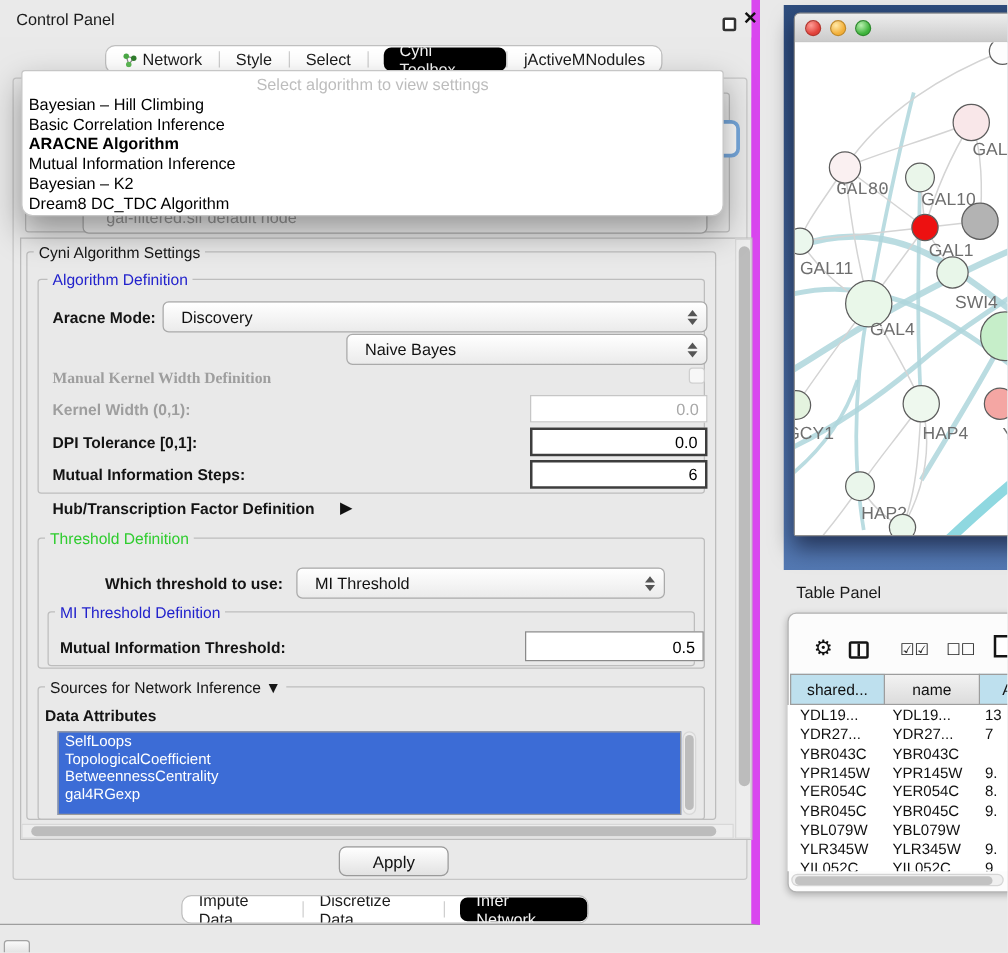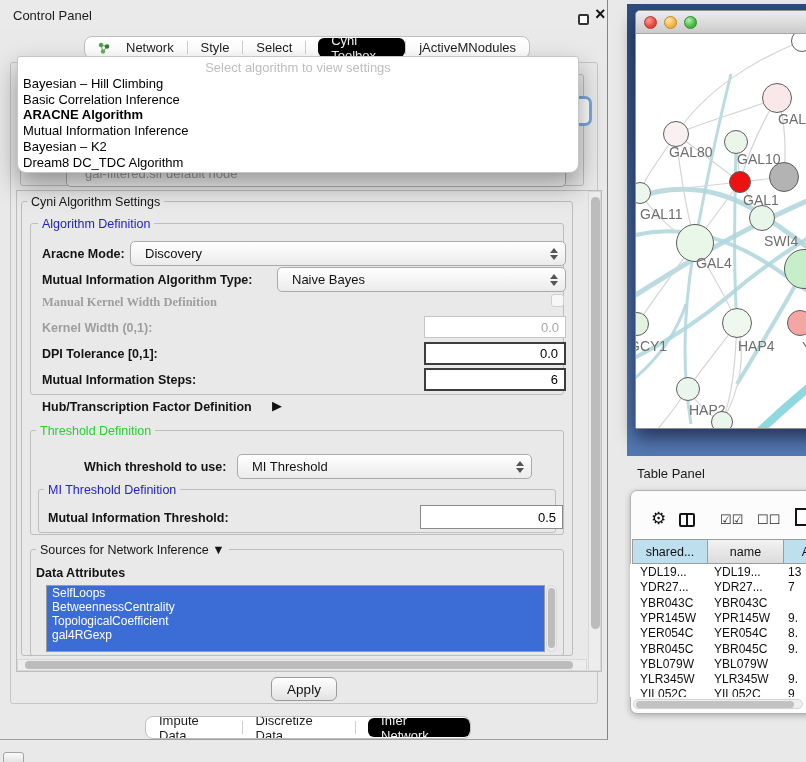--- a/index.html
+++ b/index.html
@@ -1,31 +1,31 @@
 <!DOCTYPE html>
 <html><head>
 <meta charset="utf-8">
 <style>
   html,body{margin:0;padding:0;background:#ececec;}
   *{box-sizing:border-box;font-family:"Liberation Sans",sans-serif;}
   #stage{position:relative;width:806px;height:762px;overflow:hidden;background:#e9e9e9;}
   .abs{position:absolute;}
 
   
-  .cp-window{left:0;top:0;width:608px;height:740px;background:#e9e9e9;border-right:1px solid #d946ef;border-bottom:1px solid #9e9e9e;}
+  .cp-window{left:0;top:0;width:608px;height:740px;background:#e9e9e9;border-right:7px solid #d946ef;border-bottom:1px solid #9e9e9e;}
   .cp-titlebar{left:0;top:0;width:100%;height:30px;background:#eaeaea;}
   .cp-title{left:13px;top:8px;font-size:13px;color:#1b1b1b;}
   .win-restore{left:578px;top:14px;width:11px;height:11px;border:2px solid #333;border-radius:2px;background:#fff;}
   .win-close{left:595px;top:4px;font-size:18px;font-weight:bold;color:#111;}
 
   
   .tab-pill{background:#fff;border:1px solid #bfbfbf;border-radius:8px;display:flex;align-items:stretch;overflow:hidden;}
   .cp-tabs{left:84px;top:36px;height:23px;width:446px;}
   .bottom-tabs{left:145px;top:716px;height:23px;width:326px;}
-  .tab{display:flex;align-items:center;gap:16px;padding:0 13px;font-size:13px;color:#1c1c1c;border-radius:6px;margin:1px 0;cursor:default;}
+  .tab{display:flex;align-items:center;gap:4px;padding:0 13px;font-size:13px;color:#1c1c1c;border-radius:6px;margin:1px 0;cursor:default;}
   .tab.selected{background:#000000;color:#f3f3f3;margin-left:12px;}
   .tab-sep{width:1px;background:#cfcfcf;margin:4px 0;}
 
   
   .content-border{left:10px;top:62px;width:588px;height:642px;border:1px solid #c6c6c6;border-radius:3px;background:#e9e9e9;}
   .group{border:1px solid #bdbdbd;border-radius:3px;}
   .legend{position:absolute;background:#e9e9e9;padding:0 4px;font-size:12.5px;color:#161616;white-space:nowrap;}
   .legend.blue{color:#2222cc;}
   .legend.green{color:#2ecc2e;}
   .blabel{font-size:12.5px;font-weight:bold;color:#141414;white-space:nowrap;}
@@ -43,21 +43,21 @@
   .field.mid{border:1px solid #8a8a8a;color:#000;}
 
   .checkbox{width:13px;height:13px;border:1px solid #cfcfcf;border-radius:3px;background:#f7f7f7;}
 
   .attr-list{background:#3c6cd6;border:1px solid #9a9a9a;overflow:hidden;}
   .attr-item{font-size:12px;color:#fff;line-height:14px;padding-left:5px;white-space:nowrap;}
 
   .vtrack{background:#ededed;border:1px solid #d8d8d8;border-radius:6px;}
   .thumb{background:#bcbcbc;border-radius:6px;}
 
-  .apply-btn{left:271px;top:677px;width:66px;height:24px;border:1px solid #9a9a9a;border-radius:6px;background:linear-gradient(#ffffff,#e2e2e2);font-size:13.5px;color:#111;display:flex;align-items:center;justify-content:center;}
+  .apply-btn{left:271px;top:677px;width:88px;height:24px;border:1px solid #9a9a9a;border-radius:6px;background:linear-gradient(#ffffff,#e2e2e2);font-size:13.5px;color:#111;display:flex;align-items:center;justify-content:center;}
 
   
   .dropdown{left:17px;top:56px;width:562px;height:117px;background:#fff;border:1px solid #c6c6c6;border-radius:3px 3px 9px 9px;box-shadow:0 12px 26px rgba(0,0,0,.38);z-index:50;padding-top:2px;}
   .dd-prompt{text-align:center;font-size:13px;color:#bdbdbd;line-height:17px;}
   .dd-item{font-size:13px;color:#000;line-height:15.7px;padding-left:5px;white-space:nowrap;}
   .dd-item.bold{font-weight:bold;}
 
   
   .focus-combo{left:128px;top:96px;width:464px;height:30px;border:3px solid #77a9de;border-radius:7px;background:#fff;z-index:5;}
   .ghost-combo{left:66px;top:160px;width:500px;height:27px;border:1px solid #b0b0b0;border-radius:5px;background:#f3f3f3;z-index:4;font-size:13px;color:#9b9b9b;display:flex;align-items:center;padding-left:18px;}
@@ -160,21 +160,20 @@
 
     <span class="abs blabel" style="left:42px;top:247px;">Aracne Mode:</span>
     <div class="abs combo" style="left:130px;top:241px;width:436px;height:25px;">
       <span>Discovery</span>
       <span class="spin">
           <i class="up"></i>
           <i class="dn"></i>
         </span>
     </div>
 
-    <span class="abs blabel" style="left:42px;top:273px;">Mutual Information Algorithm Type:</span>
     <div class="abs combo" style="left:277px;top:267px;width:289px;height:25px;">
       <span>Naive Bayes</span>
       <span class="spin">
           <i class="up"></i>
           <i class="dn"></i>
         </span>
     </div>
 
     <span class="abs blabel disabled" style="left:42px;top:295px;font-family:Liberation Serif, serif;">Manual Kernel Width Definition</span>
     <div class="abs checkbox" style="left:551px;top:294px;"></div>
@@ -214,22 +213,22 @@
     <span class="abs blabel" style="left:48px;top:511px;">Mutual Information Threshold:</span>
     <div class="abs field mid" style="left:420px;top:505px;width:143px;height:24px;">
       <span>0.5</span>
     </div>
 
     <div class="abs group" style="left:30px;top:549px;width:534px;height:107px;"></div>
     <span class="legend" style="left:36px;top:543px;"><span>Sources for Network Inference</span> <span>▼</span></span>
     <span class="abs blabel" style="left:36px;top:566px;">Data Attributes</span>
     <div class="abs attr-list" style="left:46px;top:585px;width:499px;height:67px;" id="attrList">
         <div class="attr-item">SelfLoops</div>
+        <div class="attr-item">TopologicalCoefficient</div>
         <div class="attr-item">BetweennessCentrality</div>
-        <div class="attr-item">TopologicalCoefficient</div>
         <div class="attr-item">gal4RGexp</div>
       </div>
     <div class="abs vtrack" style="left:546px;top:585px;width:11px;height:67px;">
       <div class="thumb" style="position:absolute;left:1px;top:2px;width:7px;height:60px;"></div>
     </div>
 
     <div class="abs vtrack" style="left:588px;top:191px;width:13px;height:480px;border-radius:0;">
       <div class="thumb" style="position:absolute;left:2px;top:5px;width:9px;height:432px;"></div>
     </div>
     <div class="abs vtrack" style="left:17px;top:659px;width:570px;height:12px;border-radius:0;">
@@ -297,21 +296,21 @@
           <path d="M141,64 C150,85 150,120 148,143"></path>
           <path d="M-10,430 C15,405 35,380 52,355"></path>
           <path d="M101,289 C110,320 105,355 86,388"></path>
         </g>
       </svg>
       <div id="nodeLayer">
           <div class="node" style="left: 155px; top: -4px; width: 22px; height: 22px; background: rgb(253, 253, 253);"></div>
           <div class="node" style="left: 126px; top: 49px; width: 30px; height: 30px; background: rgb(249, 231, 233);"></div>
           <div class="nlabel" style="left: 142px; top: 77px;">GAL7</div>
           <div class="node" style="left: 27px; top: 87px; width: 26px; height: 26px; background: rgb(250, 240, 241);"></div>
-          <div class="nlabel" style="left: 33px; top: 110px;">GAL80</div>
+          <div class="nlabel" style="left: 33px; top: 110px; font-family: Liberation Mono, monospace;">GAL80</div>
           <div class="node" style="left: 88px; top: 96px; width: 24px; height: 24px; background: rgb(234, 246, 234);"></div>
           <div class="nlabel" style="left: 101px; top: 117px;">GAL10</div>
           <div class="node" style="left: 93px; top: 137px; width: 22px; height: 22px; background: rgb(237, 17, 17);"></div>
           <div class="nlabel" style="left: 107px; top: 158px;">GAL1</div>
           <div class="node" style="left: 133px; top: 128px; width: 30px; height: 30px; background: rgb(179, 179, 179);"></div>
           <div class="node" style="left: -7px; top: 148px; width: 22px; height: 22px; background: rgb(235, 247, 237);"></div>
           <div class="nlabel" style="left: 4px; top: 172px;">GAL11</div>
           <div class="node" style="left: 113px; top: 171px; width: 26px; height: 26px; background: rgb(232, 246, 233);"></div>
           <div class="nlabel" style="left: 128px; top: 199px;">SWI4</div>
           <div class="node" style="left: 40px; top: 190px; width: 38px; height: 38px; background: rgb(233, 247, 233);"></div>

